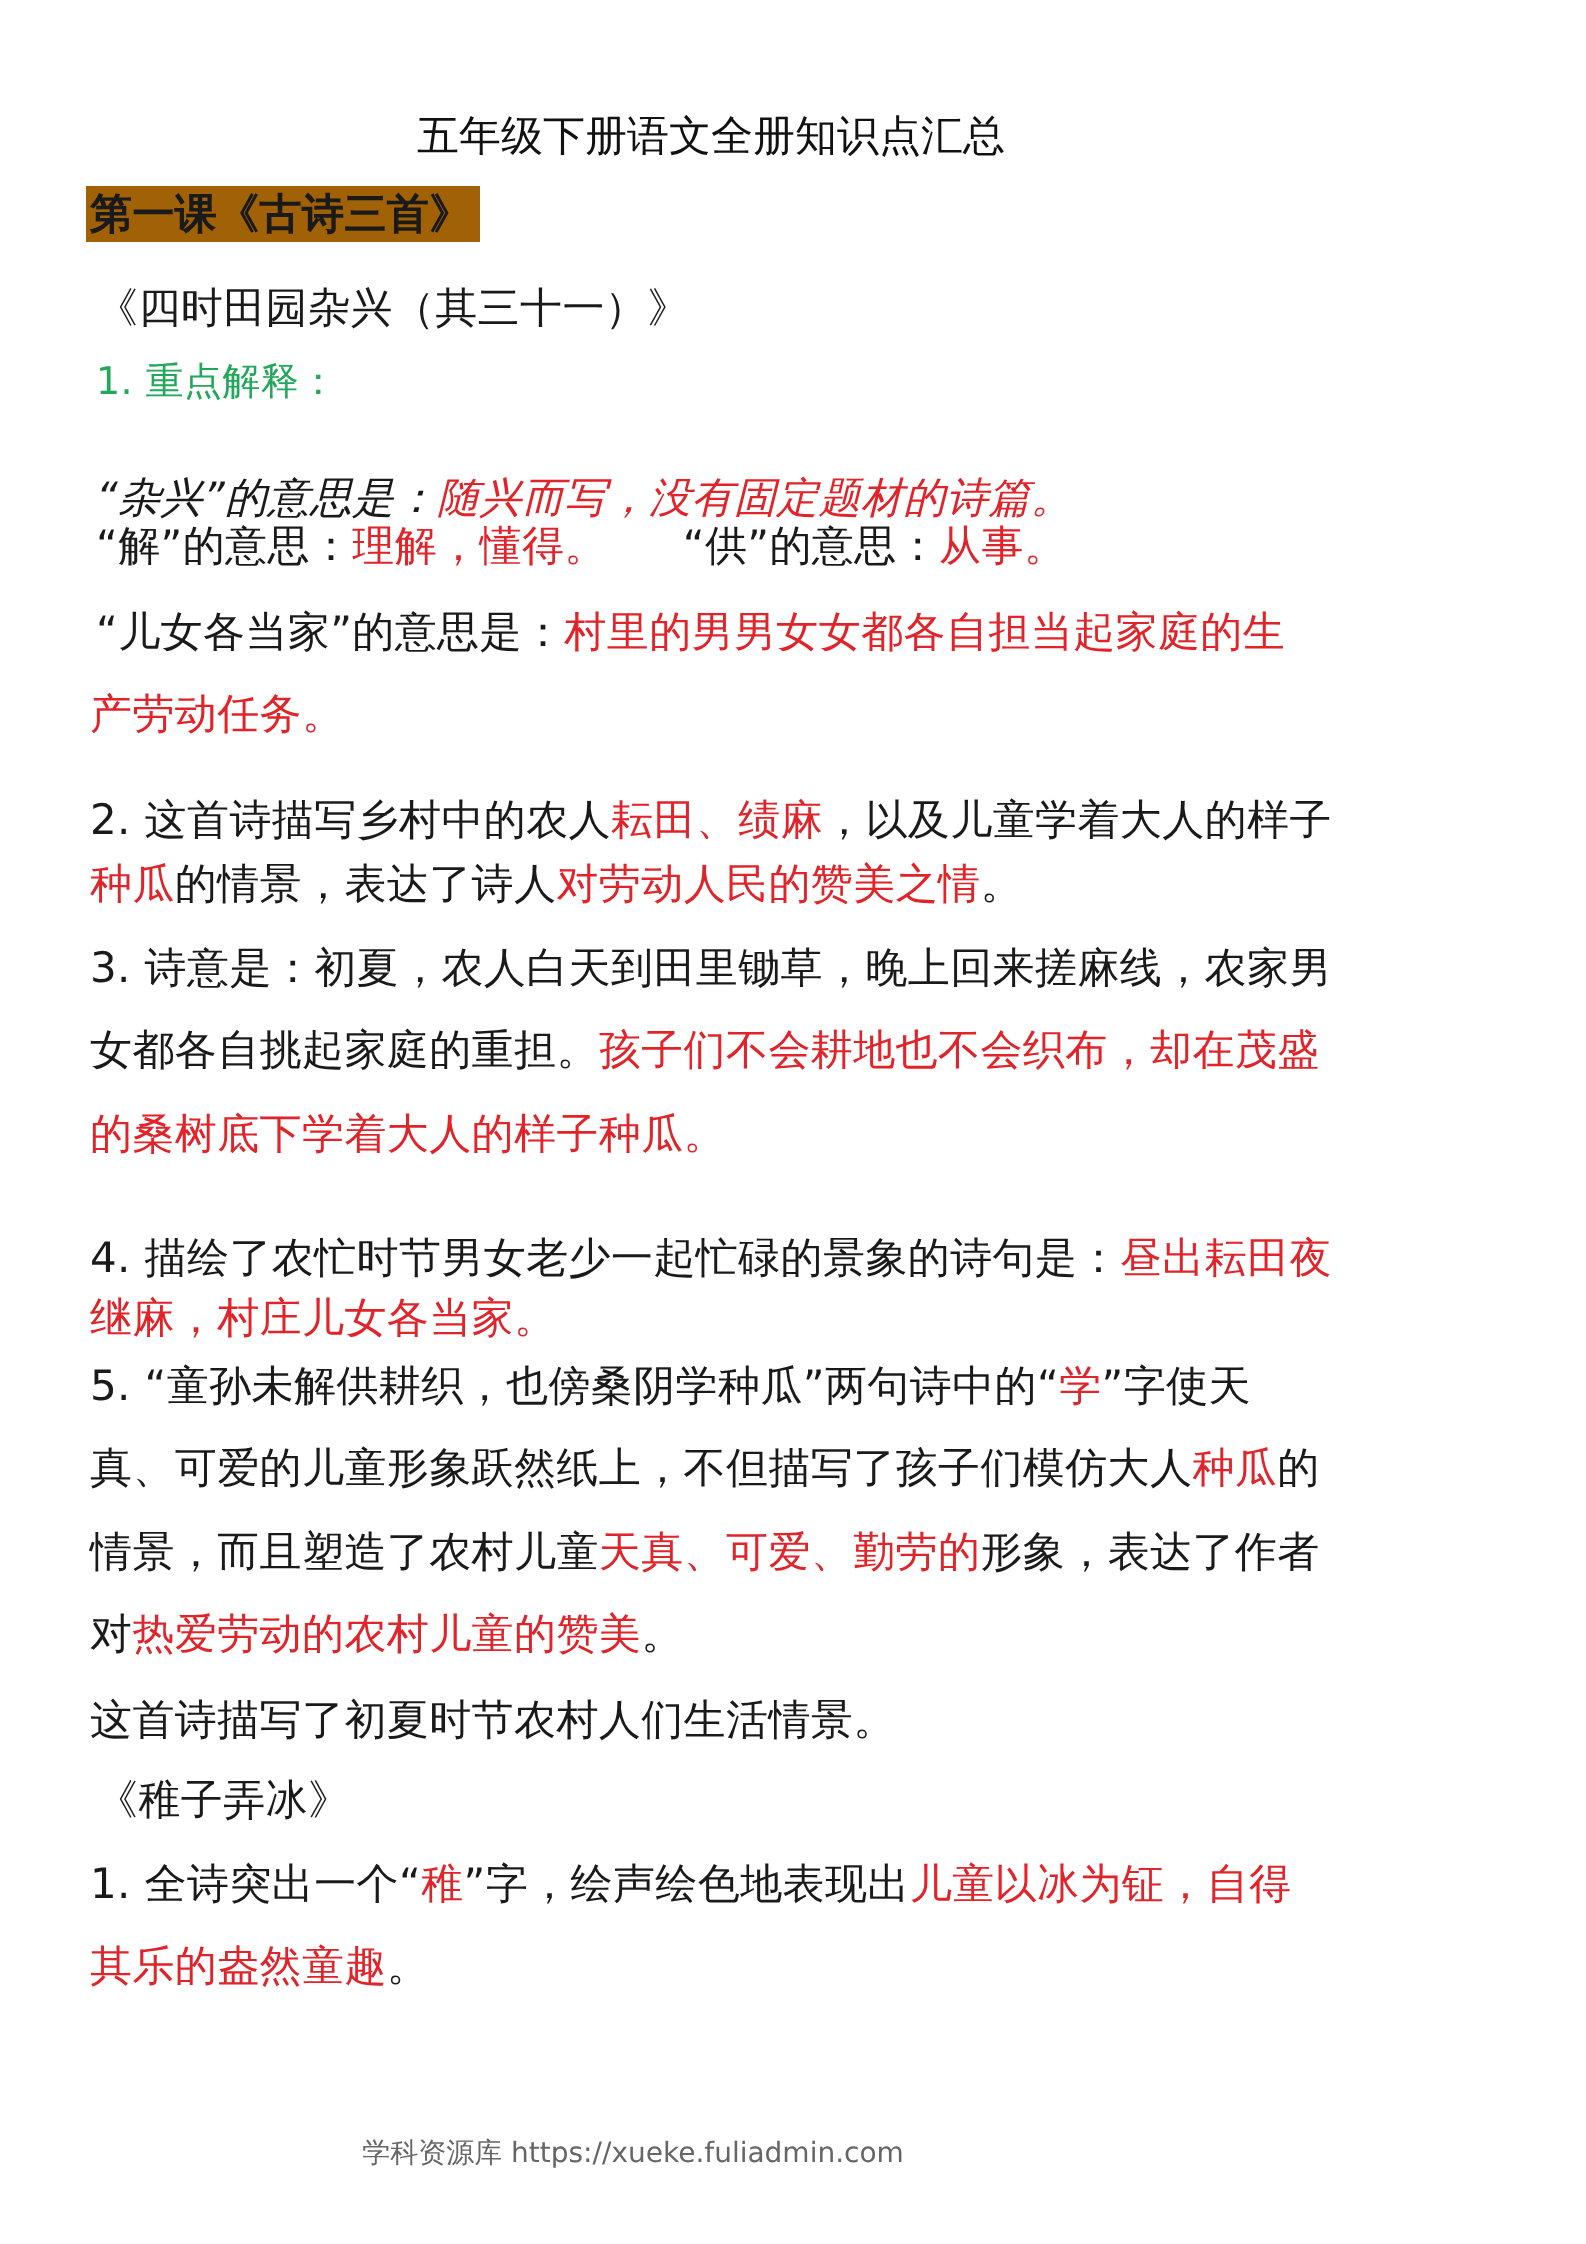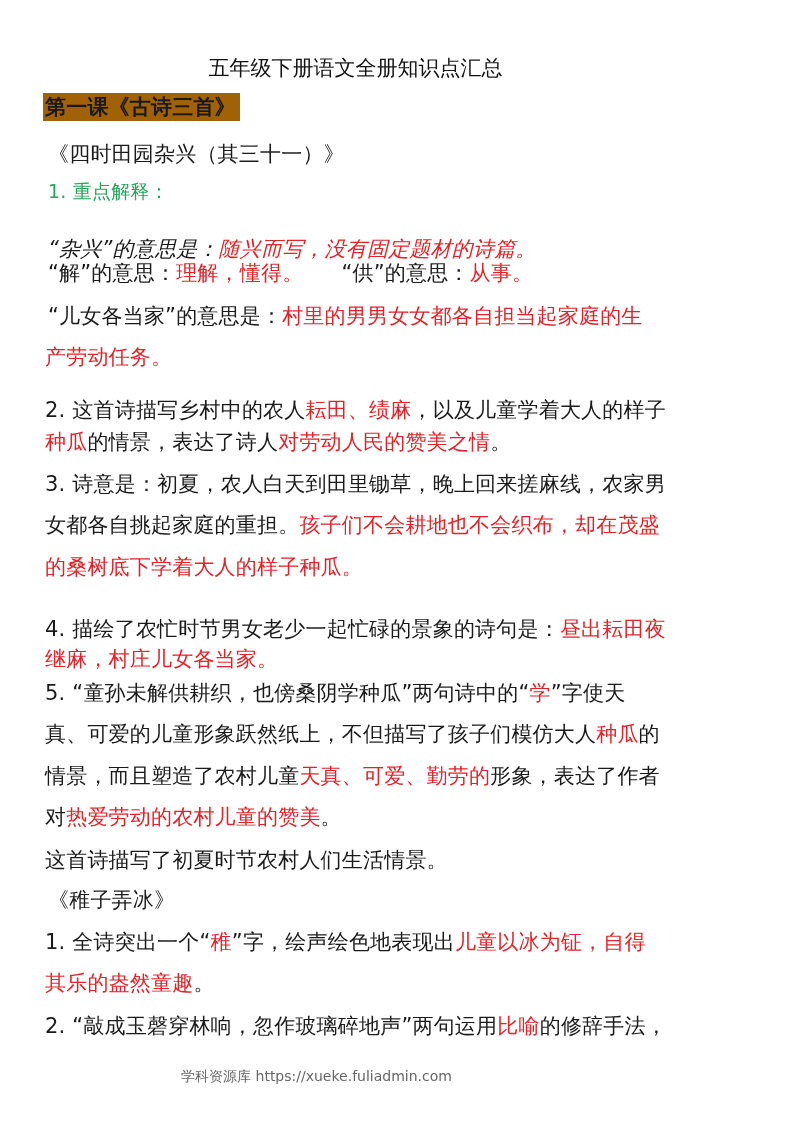--- a/index.html
+++ b/index.html
@@ -122,18 +122,15 @@
 
   <div class="line indent" style="top:885px;">《稚子弄冰》</div>
 
   <div class="line" style="top:927px;">
     <span>1. 全诗突出一个“</span><span class="red">稚</span><span>”字，绘声绘色地表现出</span><span class="red">儿童以冰为钲，自得</span>
   </div>
   <div class="line" style="top:968px;">
     <span class="red">其乐的盎然童趣</span><span>。</span>
   </div>
 
-  <div class="line" style="top:1011px;">
-    <span>2. “敲成玉磬穿林响，忽作玻璃碎地声”两句运用</span><span class="red">比喻</span><span>的修辞手法，</span>
-  </div>
 
   <div class="footer">学科资源库 https://xueke.fuliadmin.com</div>
 </div>
 
 </body></html>

